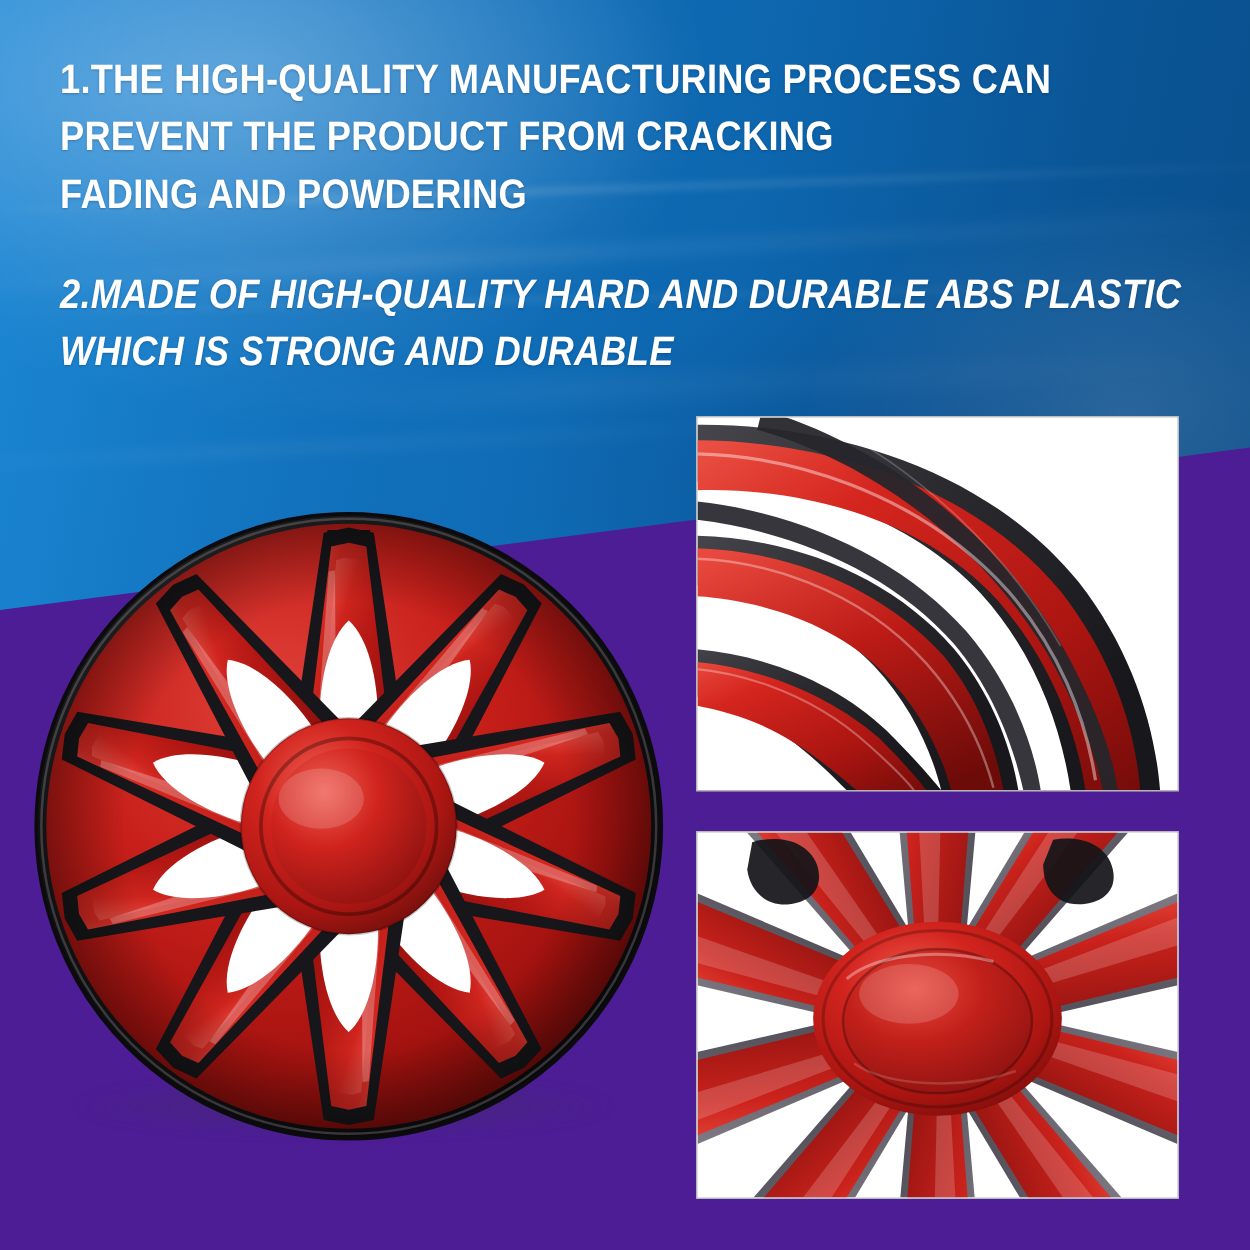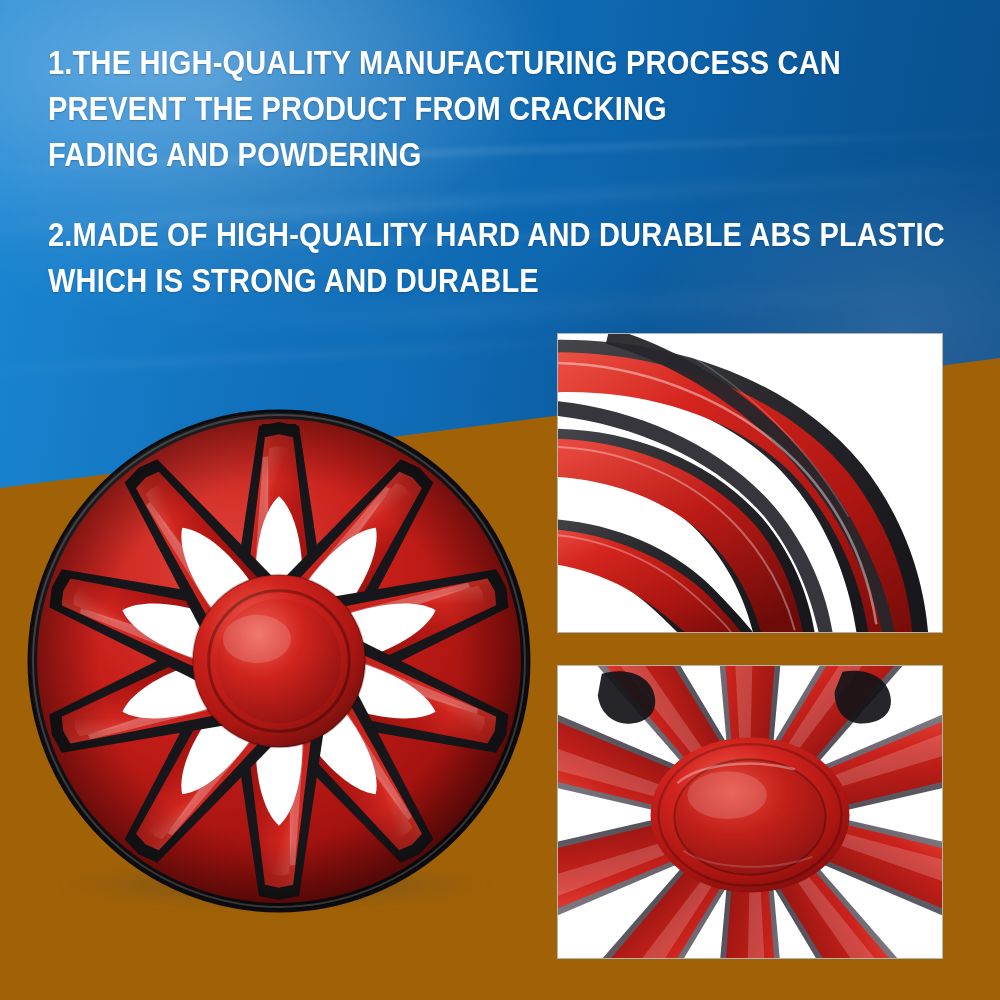--- a/index.html
+++ b/index.html
@@ -8,21 +8,21 @@
     background: #ffffff;
   }
   body {
     font-family: "Liberation Sans", sans-serif;
   }
   #stage {
     position: relative;
     width: 1000px;
     height: 1000px;
     overflow: hidden;
-    background: #a16207;
+    background: #4c1d95;
   }
 
   
   .blue-band {
     position: absolute;
     left: 0; top: 0;
     width: 1000px;
     height: 500px;
     background:
       radial-gradient(ellipse 700px 300px at 12% 14%, rgba(90,165,225,0.55) 0%, rgba(90,165,225,0) 62%),
@@ -50,21 +50,21 @@
   }
   .glow-br {
     position:absolute; left:640px; top:150px; width:520px; height:360px;
     background: radial-gradient(ellipse at center, rgba(255,255,255,0.13) 0%, rgba(255,255,255,0) 70%);
     pointer-events:none;
   }
 
   
   .copy { position: absolute; left: 48px; top: 40px; width: 900px; }
   .para { margin: 0 0 0 0; }
-  .para + .para { margin-top: 34px; }
+  .para + .para { margin-top: 34px; font-style: italic; }
   .line {
     display: block;
     color: #ffffff;
     font-family: "Liberation Sans", sans-serif;
     font-weight: 700;
     font-size: 33px;
     line-height: 46px;
     letter-spacing: 0.2px;
     white-space: nowrap;
     transform: scaleX(0.88);

